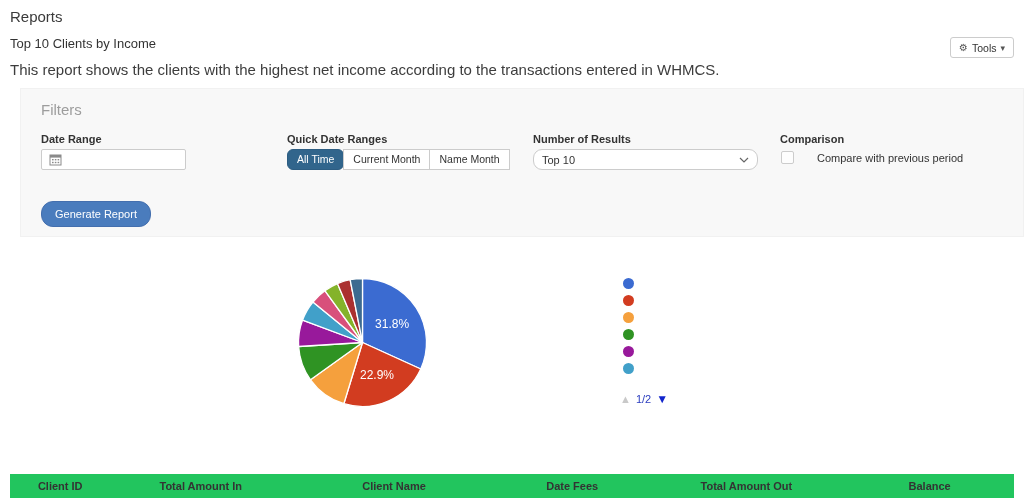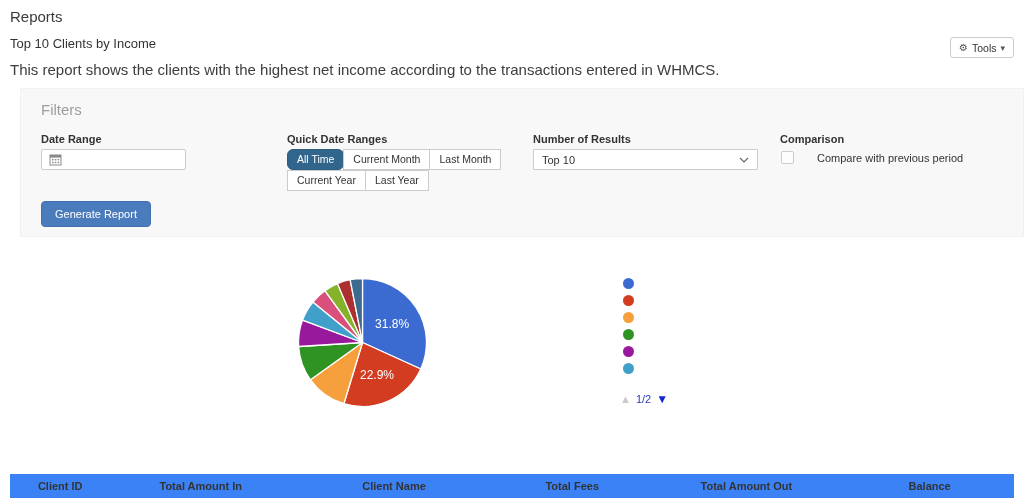--- a/index.html
+++ b/index.html
@@ -27,43 +27,43 @@
   .date-input { position:absolute; left:20px; top:60px; width:145px; height:21px; background:#fff;
                 border:1px solid #ccc; border-radius:2px; display:flex; align-items:center; padding-left:7px; cursor:text; }
 
   .qrow1 { position:absolute; left:266px; top:60px; display:flex; }
   .qrow2 { position:absolute; left:266px; top:81px; display:flex; }
   .qbtn { height:21px; line-height:19px; padding:0 9px; font-size:10.5px; color:#333; background:#fff;
           border:1px solid #ccc; margin-right:-1px; cursor:pointer; white-space:nowrap; }
   .qbtn.active { background:#31658c; border-color:#2d5d82; color:#fff;border-radius:6px; }
 
   .select-box { position:absolute; left:512px; top:60px; width:225px; height:21px; background:#fff;
-                border:1px solid #ccc; border-radius:1px; display:flex; align-items:center;
+                border:1px solid #ccc; border-radius:9px; display:flex; align-items:center;
                 justify-content:space-between; padding:0 8px; font-size:11px; color:#333; cursor:pointer; }
 
   .comparison-check { position:absolute; left:760px; top:62px; display:flex; align-items:center; gap:23px;
                       font-size:11px; color:#333; cursor:pointer; }
   .checkbox { width:13px; height:13px; background:#fdfdfd; border:1px solid #ccc; border-radius:2px; }
 
   .generate-btn { position:absolute; left:20px; top:112px; background:#4a7cbd; border:1px solid #446fae;
-                  color:#fff; font-size:11px; padding:6px 13px; border-radius:4px; cursor:pointer;
+                  color:#fff; font-size:11px; padding:6px 13px; border-radius:12px; cursor:pointer;
                   font-family:inherit; }
 
   
   #pie { position:absolute; left:296px; top:276px; }
   #pie text { font-family:"Liberation Sans","DejaVu Sans",sans-serif; font-size:12px; fill:#fff; }
   .legend { position:absolute; left:623px; top:278px; }
   .legend-dot { width:11px; height:11px; border-radius:50%; margin-bottom:6px; }
   .legend-pagination { position:absolute; left:620px; top:392px; display:flex; align-items:center; gap:5px; }
   .pag-up { color:#c9c9c9; font-size:11px; cursor:default; }
   .pag-label { color:#2b3dbf; font-size:11px; }
   .pag-down { color:#1225cc; font-size:12px; cursor:pointer; }
 
   
-  .table-header { position:absolute; left:10px; top:474px; width:1004px; height:24px; background:#3b82f6;
+  .table-header { position:absolute; left:10px; top:474px; width:1004px; height:24px; background:#22c55e;
                   display:flex; align-items:center; font-size:11px; font-weight:bold; color:#333; }
   .th { text-align:center; }
   .c0{width:10%} .c1{width:20.5%} .c2{width:18%} .c3{width:15%} .c4{width:19.7%} .c5{width:16.8%}
 </style>
 </head>
 <body>
 
 <div class="page">
 
   <div class="page-title">Reports</div>
@@ -89,25 +89,21 @@
         <rect x="3" y="8.8" width="1.6" height="1.4" fill="#8a8a8a"></rect>
           <rect x="5.8" y="8.8" width="1.6" height="1.4" fill="#8a8a8a"></rect>
           <rect x="8.6" y="8.8" width="1.6" height="1.4" fill="#8a8a8a"></rect>
       </svg>
     </div>
 
     <div class="flabel lbl-quick">Quick Date Ranges</div>
     <div class="qrow1">
       <button class="qbtn active">All Time</button>
       <button class="qbtn">Current Month</button>
-      <button class="qbtn">Last Month</button>
-    </div>
-    <div class="qrow2">
-      <button class="qbtn">Current Year</button>
-      <button class="qbtn">Last Year</button>
+      <button class="qbtn">Name Month</button>
     </div>
 
     <div class="flabel lbl-num">Number of Results</div>
     <div class="select-box">
       <span>Top 10</span>
       <svg width="10" height="6" viewBox="0 0 10 6">
         <polyline points="1,1 5,5 9,1" fill="none" stroke="#666" stroke-width="1.2"></polyline>
       </svg>
     </div>
 
@@ -146,18 +142,18 @@
   <div class="legend-pagination">
     <span class="pag-up">▲</span>
     <span class="pag-label">1/2</span>
     <span class="pag-down">▼</span>
   </div>
 
   <div class="table-header">
     <div class="th c0">Client ID</div>
     <div class="th c2">Total Amount In</div>
     <div class="th c1">Client Name</div>
-    <div class="th c3">Total Fees</div>
+    <div class="th c3">Date Fees</div>
     <div class="th c4">Total Amount Out</div>
     <div class="th c5">Balance</div>
   </div>
 
 </div>
 
 </body></html>

